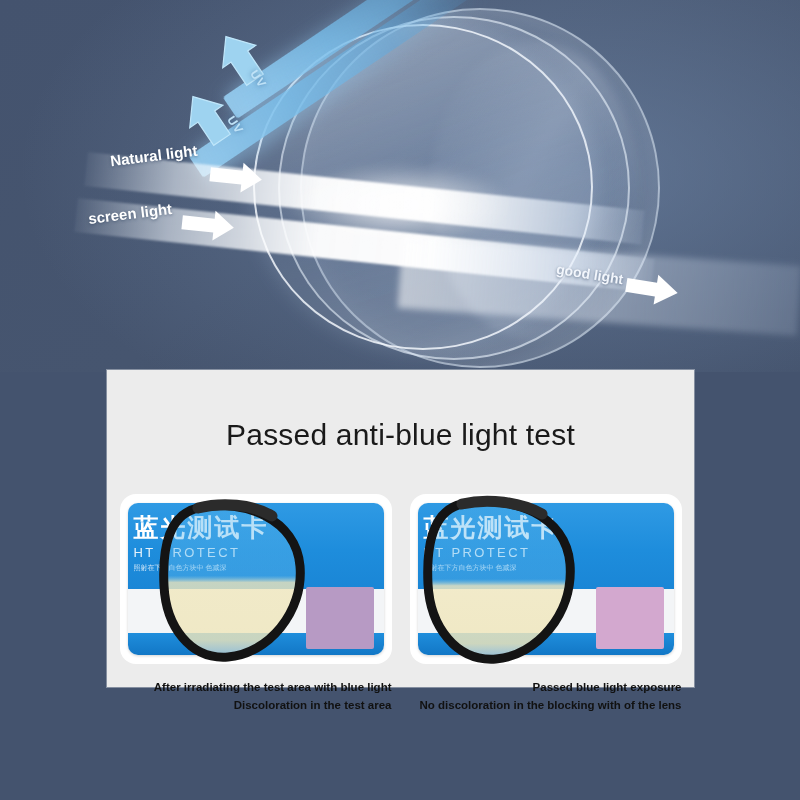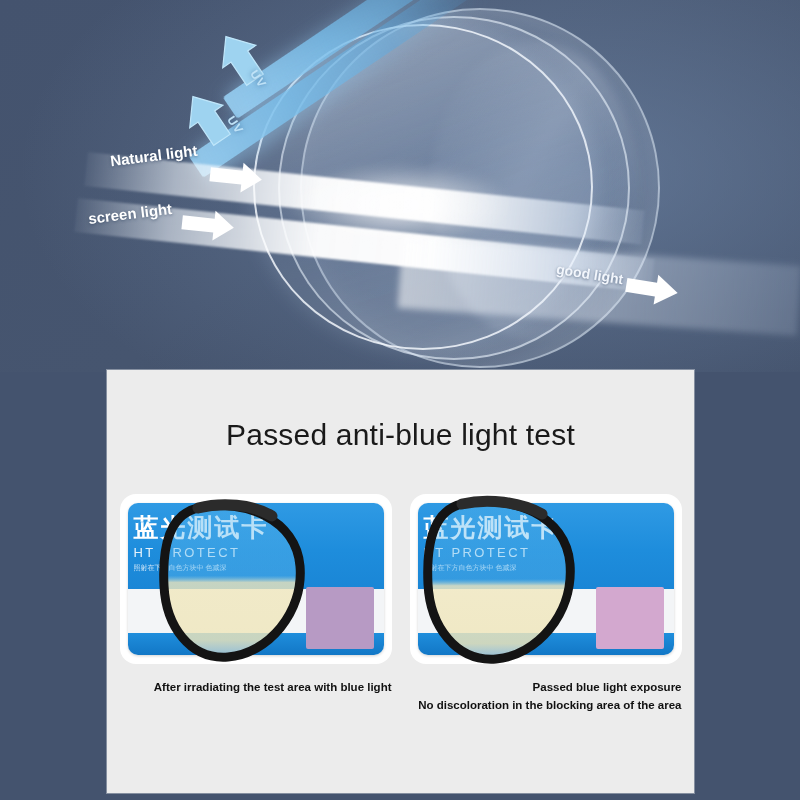--- a/index.html
+++ b/index.html
@@ -159,21 +159,21 @@
     white-space: nowrap;
   }
   #label-natural { left: 110px; top: 147px; font-size: 15px; transform: rotate(-7deg); }
   #label-screen  { left: 88px;  top: 205px; font-size: 15px; transform: rotate(-7deg); }
   #label-good    { left: 556px; top: 266px; font-size: 14px; transform: rotate(9deg); color:#f2f6fc; }
 
   
   #panel {
     position: absolute;
     left: 107px; top: 370px;
-    width: 587px; height: 423px;
+    width: 587px; height: 317px;
     background: #ececec;
     box-shadow: 0 0 0 1px rgba(255,255,255,0.35);
   }
   #panel-title {
     text-align: center;
     color: #1a1a1a;
     font-size: 30px;
     font-weight: 400;
     font-family: "Liberation Sans Narrow", "Liberation Sans", sans-serif;
     letter-spacing: 0.2px;
@@ -380,20 +380,21 @@
                 <rect x="0" y="0" width="272" height="170" fill="url(#tintL)"></rect>
               </g>
               <path d="M78 14 C126 4 176 26 180 72 C184 118 148 160 108 163 C70 166 46 132 44 92 C42 52 50 20 78 14 Z" fill="none" stroke="#141414" stroke-width="9" stroke-linejoin="round"></path>
               <path d="M78 14 C102 8 132 10 152 22" fill="none" stroke="#2b2b2b" stroke-width="11" stroke-linecap="round"></path>
             </svg>
           </div>
         </div>
 
         <div class="caption">
           <div>After irradiating the test area with blue light</div>
+          <div>Discoloration in the test area</div>
         </div>
       </div>
 
       <div class="card-col">
         <div class="photo">
           <div class="card-face">
             <div class="card-blue-top"></div>
             <div class="card-white-band"></div>
             <div class="card-blue-bottom"></div>
             <span class="card-cn">蓝光测试卡</span>
@@ -421,19 +422,19 @@
                 <rect x="0" y="0" width="272" height="170" fill="url(#tintR)"></rect>
               </g>
               <path d="M52 10 C104 0 156 22 160 70 C164 120 126 162 86 165 C46 168 20 132 18 90 C16 48 24 16 52 10 Z" fill="none" stroke="#141414" stroke-width="9" stroke-linejoin="round"></path>
               <path d="M52 10 C78 4 110 8 132 20" fill="none" stroke="#2b2b2b" stroke-width="11" stroke-linecap="round"></path>
             </svg>
           </div>
         </div>
 
         <div class="caption">
           <div>Passed blue light exposure</div>
-          <div>No discoloration in the blocking area of the area</div>
+          <div>No discoloration in the blocking with of the lens</div>
         </div>
       </div>
 
     </div>
   </div>
 </div>
 
 </body></html>

